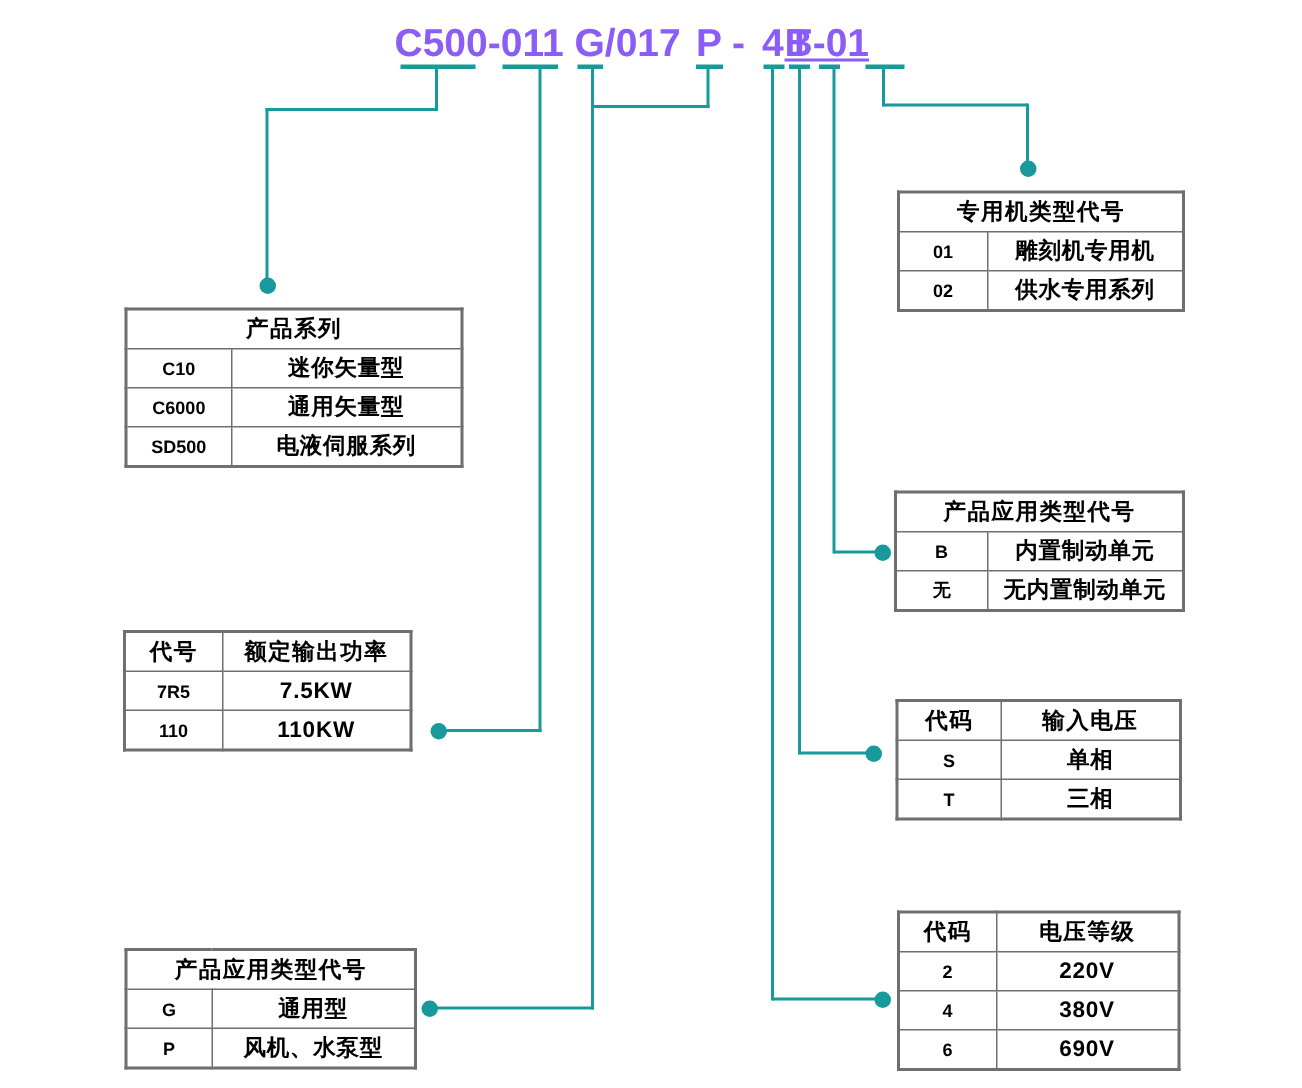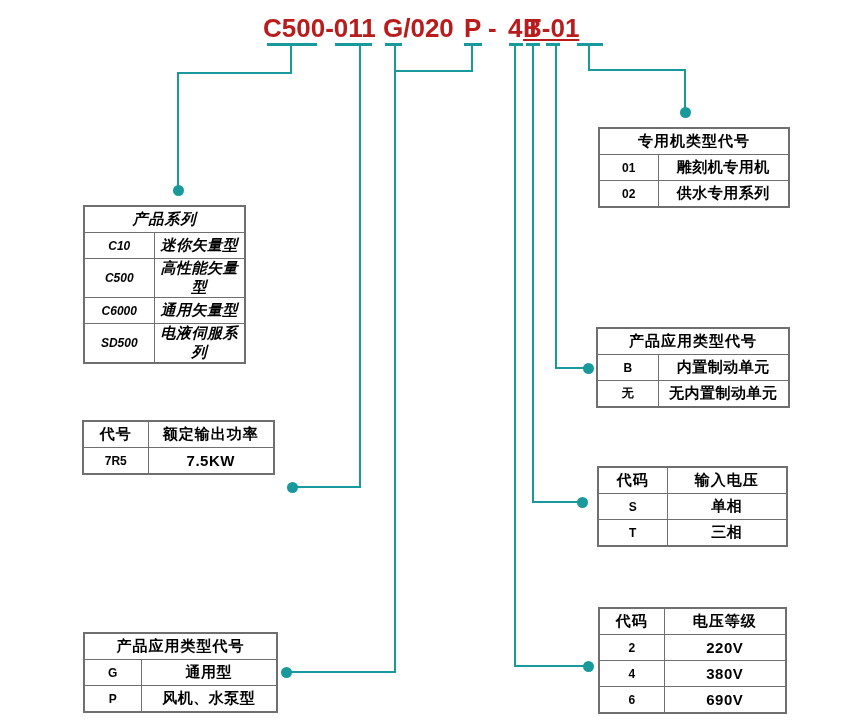--- a/index.html
+++ b/index.html
@@ -3,61 +3,61 @@
 <meta charset="utf-8">
 <style>
   html,body { margin:0; padding:0; background:#ffffff; }
   .canvas {
     position:relative; width:868px; height:725px; background:#ffffff;
     font-family:"Liberation Sans","DejaVu Sans",sans-serif; overflow:hidden;
   }
   
   .seg {
     position:absolute; top:15px; font-size:26px; font-weight:bold;
-    color:#b91c1c; line-height:27px; white-space:pre;
+    color:#8b5cf6; line-height:27px; white-space:pre;
   }
   
   .tick { position:absolute; top:43px; height:3px; background:#18999b; }
   .cline { position:absolute; background:#18999b; }
   .cdot  { position:absolute; width:11px; height:11px; border-radius:50%; background:#18999b; }
   
   table.tbl {
     position:absolute; border-collapse:collapse; table-layout:fixed;
     border:2px solid #6f6f6f; background:#ffffff;
   }
   table.tbl th, table.tbl td {
     border:1.5px solid #6f6f6f; padding:0; height:25px;
     text-align:center; vertical-align:middle;
     font-weight:bold; color:#000000;
   }
   table.tbl th { font-size:15px; letter-spacing:1px; }
   td.code { font-size:12px; }
   td.desc { font-size:15px; letter-spacing:0.5px; }
-  .t-series  { left:83px;  top:205px; width:163px;font-style:italic; }
+  .t-series  { left:83px;  top:205px; width:226px; }
   .t-series  col.c1 { width:70px; }
   .t-power   { left:82px;  top:420px; width:193px;border-radius:18px; }
   .t-power   col.c1 { width:65px; }
   .t-app     { left:83px;  top:632px; width:195px; }
   .t-app     col.c1 { width:57px; }
   .t-special { left:598px; top:127px; width:192px; }
   .t-special col.c1 { width:59px; }
   .t-brake   { left:596px; top:327px; width:194px; }
   .t-brake   col.c1 { width:61px; }
   .t-input   { left:597px; top:466px; width:191px; }
   .t-input   col.c1 { width:69px; }
   .t-volt    { left:598px; top:607px; width:189px; }
   .t-volt    col.c1 { width:65px; }
 </style>
 </head>
 <body>
 
 <div class="canvas">
 
   <span class="seg" style="left:263px;">C500-011</span>
-  <span class="seg" style="left:383px;">G/020</span>
+  <span class="seg" style="left:383px;">G/017</span>
   <span class="seg" style="left:464px;">P</span>
   <span class="seg" style="left:488px;">-</span>
   <span class="seg" style="left:508px;">4</span>
   <span class="seg" style="left:525px;">T</span>
   <span class="seg" style="left:523px;text-decoration:underline;">B-01</span>
 
   <div class="tick" style="left:267px;width:50px;"></div>
   <div class="tick" style="left:335px;width:37px;"></div>
   <div class="tick" style="left:385px;width:17px;"></div>
   <div class="tick" style="left:464px;width:18px;"></div>
@@ -107,24 +107,20 @@
       </colgroup>
     <tbody>
         <tr>
       <th colspan="2">产品系列</th>
     </tr>
     <tr>
       <td class="code">C10</td>
       <td class="desc">迷你矢量型</td>
     </tr>
     <tr>
-      <td class="code">C500</td>
-      <td class="desc">高性能矢量型</td>
-    </tr>
-    <tr>
       <td class="code">C6000</td>
       <td class="desc">通用矢量型</td>
     </tr>
     <tr>
       <td class="code">SD500</td>
       <td class="desc">电液伺服系列</td>
     </tr>
   </tbody>
     </table>
 
@@ -135,20 +131,24 @@
       </colgroup>
     <tbody>
         <tr>
       <th>代号</th>
       <th>额定输出功率</th>
     </tr>
     <tr>
       <td class="code">7R5</td>
       <td class="desc">7.5KW</td>
     </tr>
+    <tr>
+      <td class="code">110</td>
+      <td class="desc">110KW</td>
+    </tr>
   </tbody>
     </table>
 
   <table class="tbl t-app">
     <colgroup>
         <col class="c1">
         <col class="c2">
       </colgroup>
     <tbody>
         <tr>

